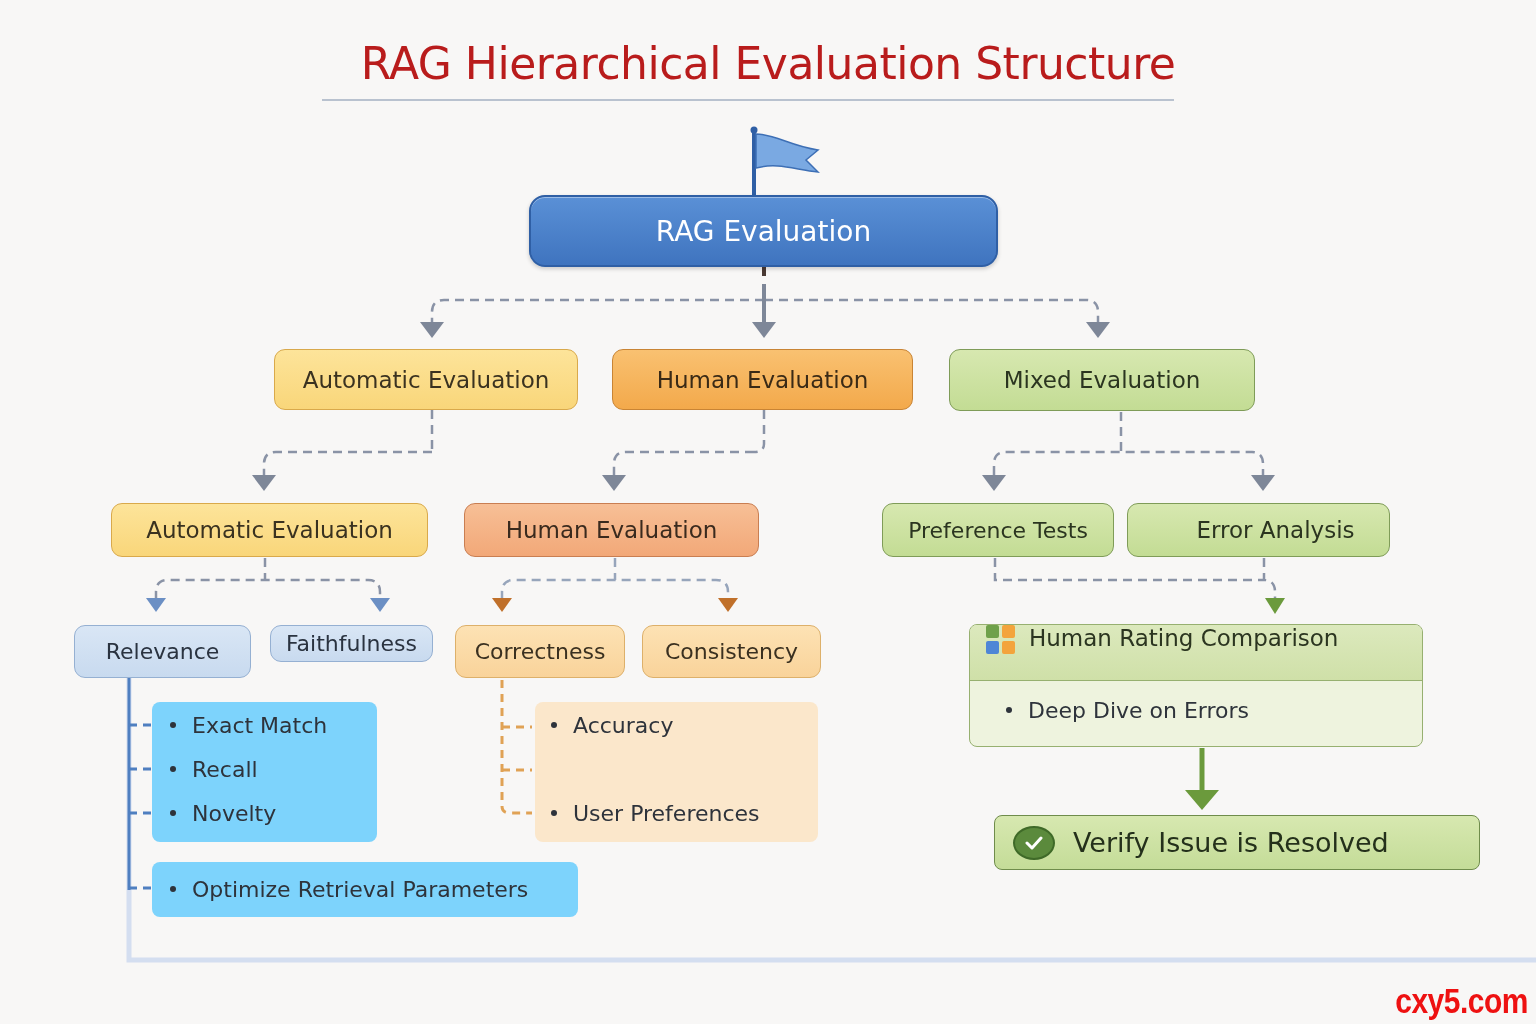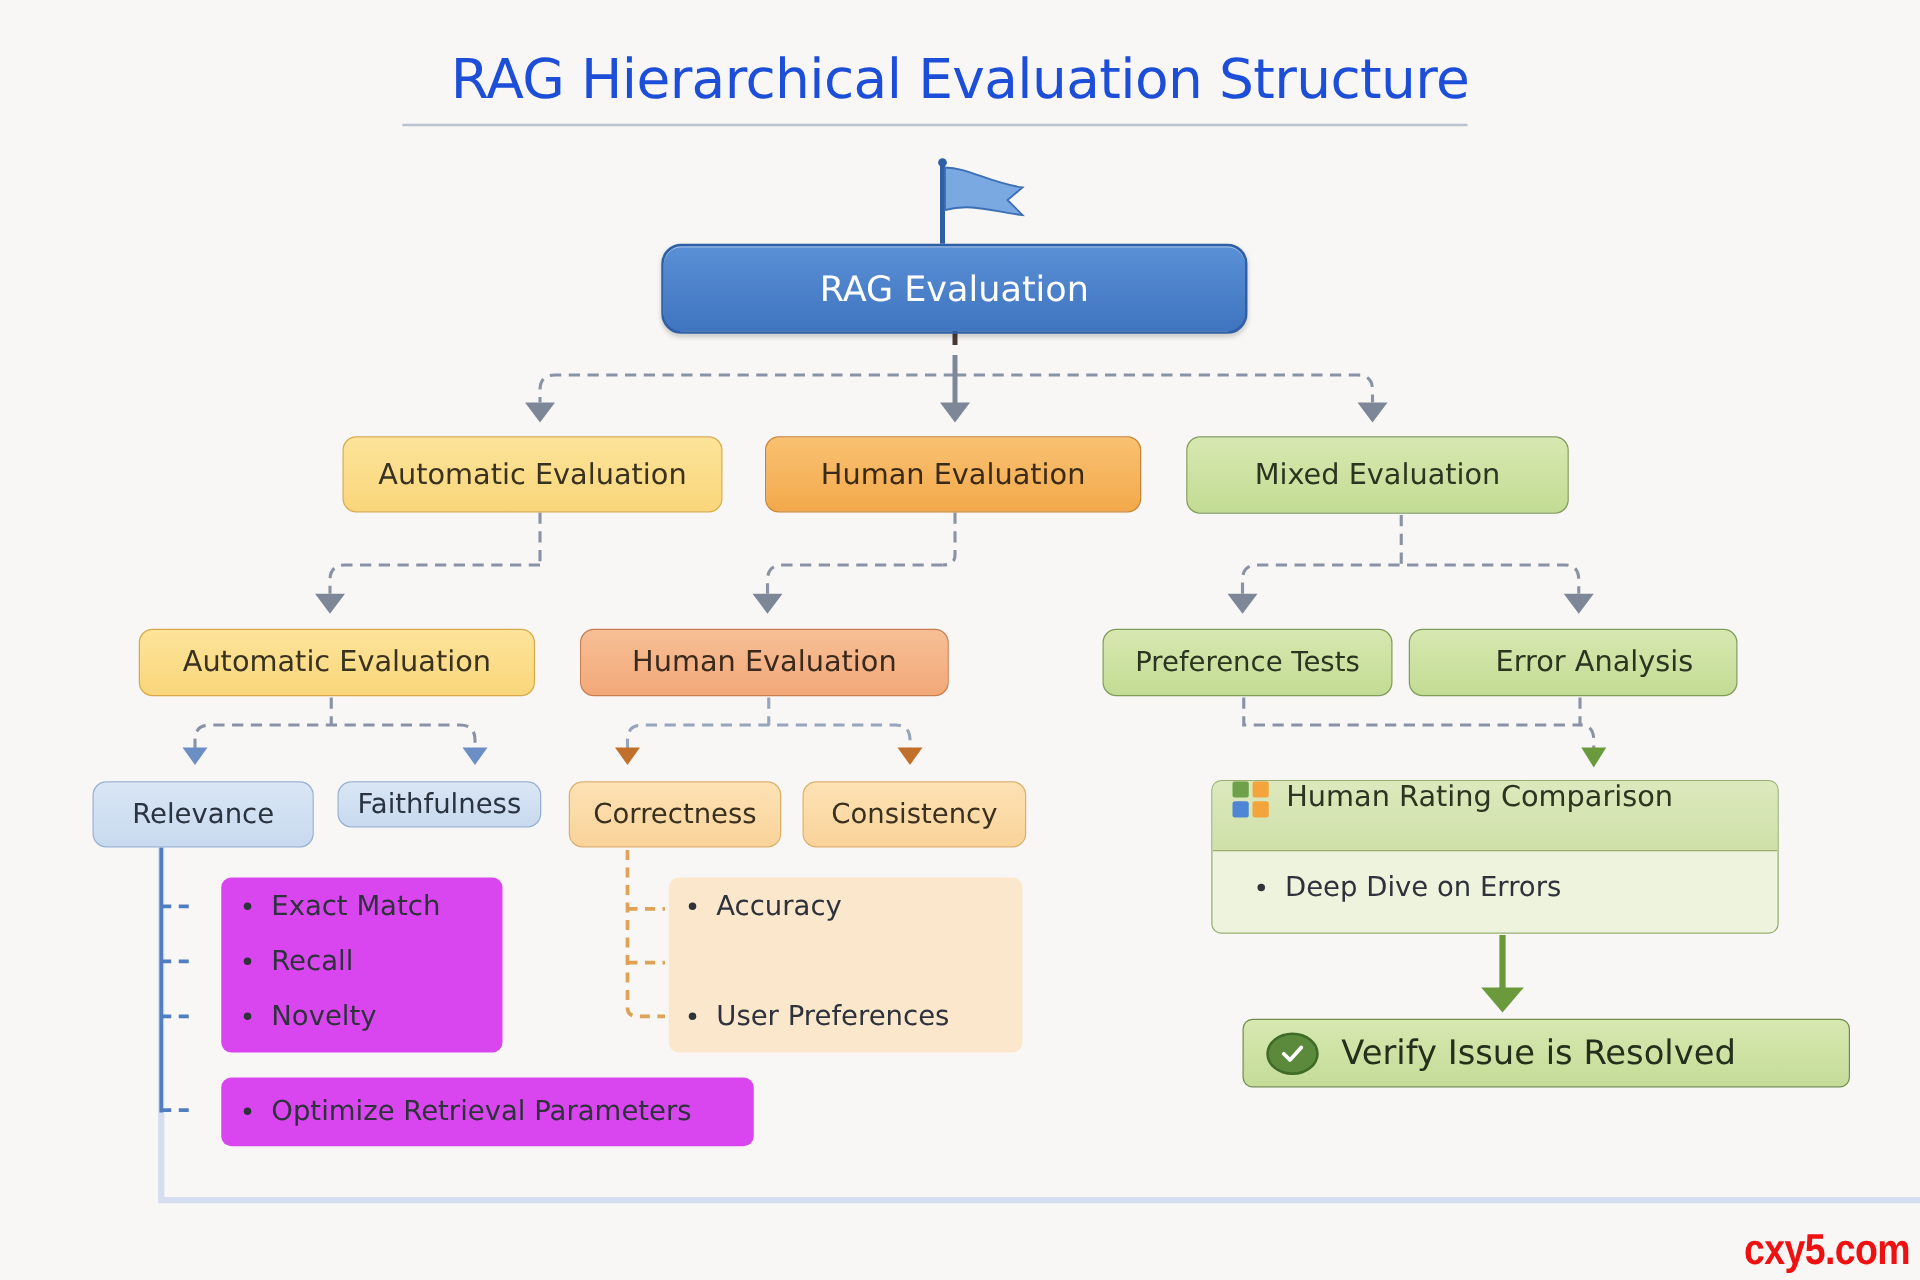--- a/index.html
+++ b/index.html
@@ -5,21 +5,21 @@
   html, body { margin: 0; padding: 0; }
   body {
     width: 1536px; height: 1024px; position: relative; overflow: hidden;
     background: #f8f7f6;
     font-family: "DejaVu Sans", sans-serif;
     color: #2a2e33;
   }
   .abs { position: absolute; }
   #title {
     left: 0; width: 1536px; top: 38px; text-align: center;
-    font-size: 44px; font-weight: 500; color: #1d4ed8; letter-spacing: -0.5px;
+    font-size: 44px; font-weight: 500; color: #b91c1c; letter-spacing: -0.5px;
   }
   #title-rule { left: 322px; width: 852px; top: 99px; height: 2px; background: #b9c2cf; }
   svg#wires { position: absolute; left: 0; top: 0; }
   .node {
     position: absolute; box-sizing: border-box; display: flex; align-items: center; justify-content: center;
     border-radius: 11px; font-size: 23px; white-space: nowrap;
   }
   .root {
     background: linear-gradient(#5a90d6, #3f74bf); border: 2px solid #2f5fa5; color: #fff;
     font-size: 28px; font-weight: 500; border-radius: 16px;
@@ -27,21 +27,21 @@
   }
   .yellow { background: linear-gradient(#fde49a, #f9d67a); border: 1.5px solid #d9a94b; color: #3a3220; text-align: right; }
   .orange { background: linear-gradient(#f9c171, #f3a94b); border: 1.5px solid #c98434; color: #3a2a16; }
   .peach { background: linear-gradient(#f7bf96, #f2a878); border: 1.5px solid #c97e52; color: #3a2a1e; }
   .green { background: linear-gradient(#d7e8b0, #c3dc94); border: 1.5px solid #7f9c58; color: #2b3520; }
   .blue { background: linear-gradient(#d9e6f5, #c8daef); border: 1.5px solid #95b0d2; color: #2a3340; }
   .tan { background: linear-gradient(#fde2b4, #f9d39a); border: 1.5px solid #ddb06a; color: #3a3020; }
   .panel {
     position: absolute; box-sizing: border-box; border-radius: 8px; font-size: 22px;
   }
-  .panel.grey { background: #d946ef; margin-left: 25px; }
+  .panel.grey { background: #7dd3fc; }
   .panel.cream { background: #fbe7cb; }
   .bul { position: absolute; display: flex; align-items: center; white-space: nowrap; color: #2e333b; }
   .bul .dot { width: 6px; height: 6px; border-radius: 50%; background: #2e333b; margin-right: 16px; }
   .card {
     position: absolute; box-sizing: border-box; left: 969px; top: 624px; width: 454px; height: 123px;
     border: 1.5px solid #97b070; border-radius: 8px; background: #eef3de; overflow: hidden;
   }
   .card-head {
     height: 55px; background: linear-gradient(#dce9bd, #cfe0a8); border-bottom: 1.5px solid #97b070;
     display: flex; align-items: flex-start; padding-left: 16px; font-size: 23px; color: #2b3520;

